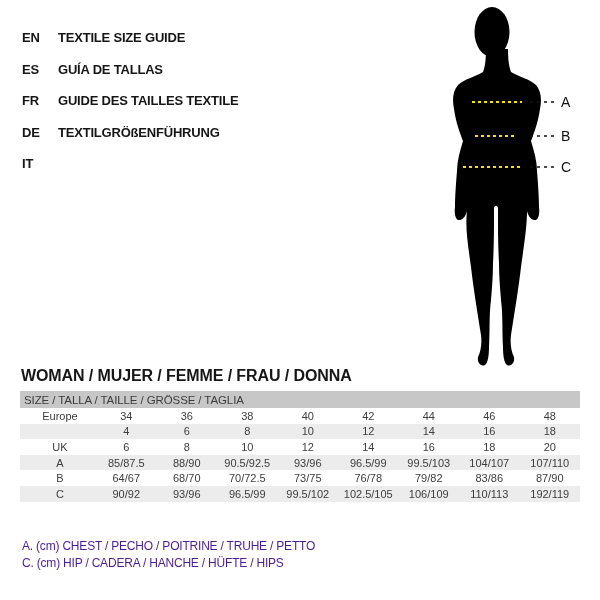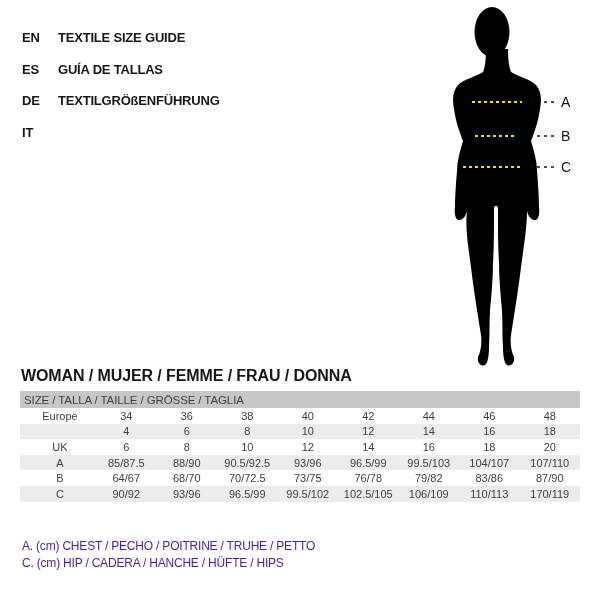--- a/index.html
+++ b/index.html
@@ -49,20 +49,24 @@
     <div class="lang-row">
       <span class="lang-code">EN</span>
       <span class="lang-label">TEXTILE SIZE GUIDE</span>
     </div>
 
     <div class="lang-row">
       <span class="lang-code">ES</span>
       <span class="lang-label">GUÍA DE TALLAS</span>
     </div>
 
+    <div class="lang-row">
+      <span class="lang-code">FR</span>
+      <span class="lang-label">GUIDE DES TAILLES TEXTILE</span>
+    </div>
 
     <div class="lang-row">
       <span class="lang-code">DE</span>
       <span class="lang-label">TEXTILGRÖßENFÜHRUNG</span>
     </div>
 
     <div class="lang-row">
       <span class="lang-code">IT</span>
     </div>
   </div>
@@ -216,21 +220,21 @@
 
     <tr class="shaded">
       <td class="row-label">C</td>
     <td>90/92</td>
           <td>93/96</td>
           <td>96.5/99</td>
           <td>99.5/102</td>
           <td>102.5/105</td>
           <td>106/109</td>
           <td>110/113</td>
-          <td>170/119</td>
+          <td>192/119</td>
         </tr>
   </tbody>
   </table>
 
   <div class="legend" id="legend">
     <div class="legend-line">A. (cm) CHEST / PECHO / POITRINE / TRUHE / PETTO</div>
 
 
     <div class="legend-line">C. (cm) HIP / CADERA / HANCHE / HÜFTE / HIPS</div>
   </div>

